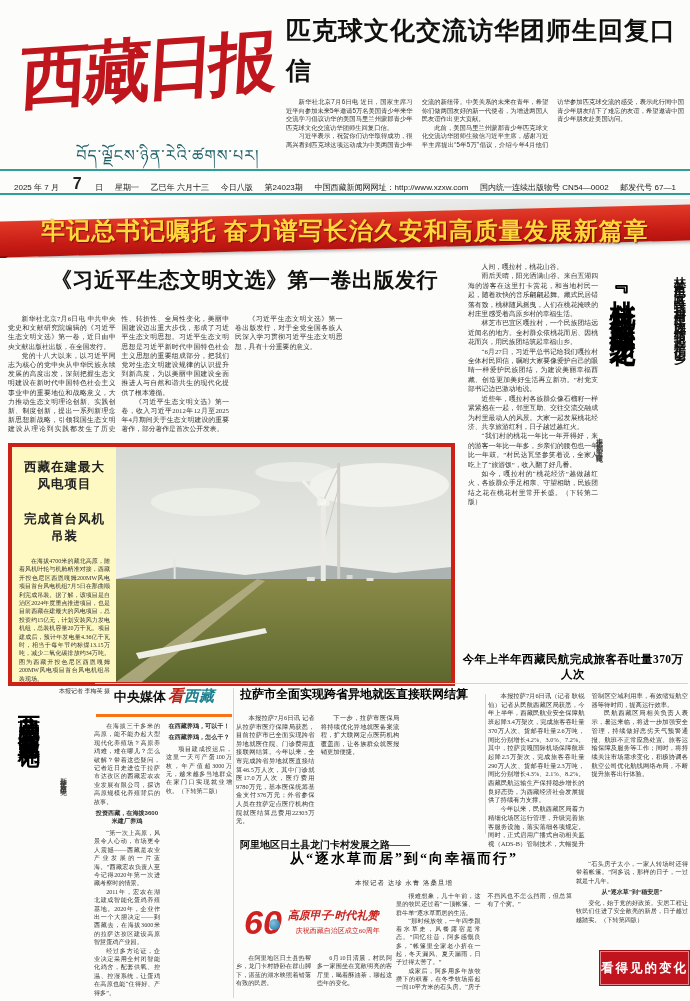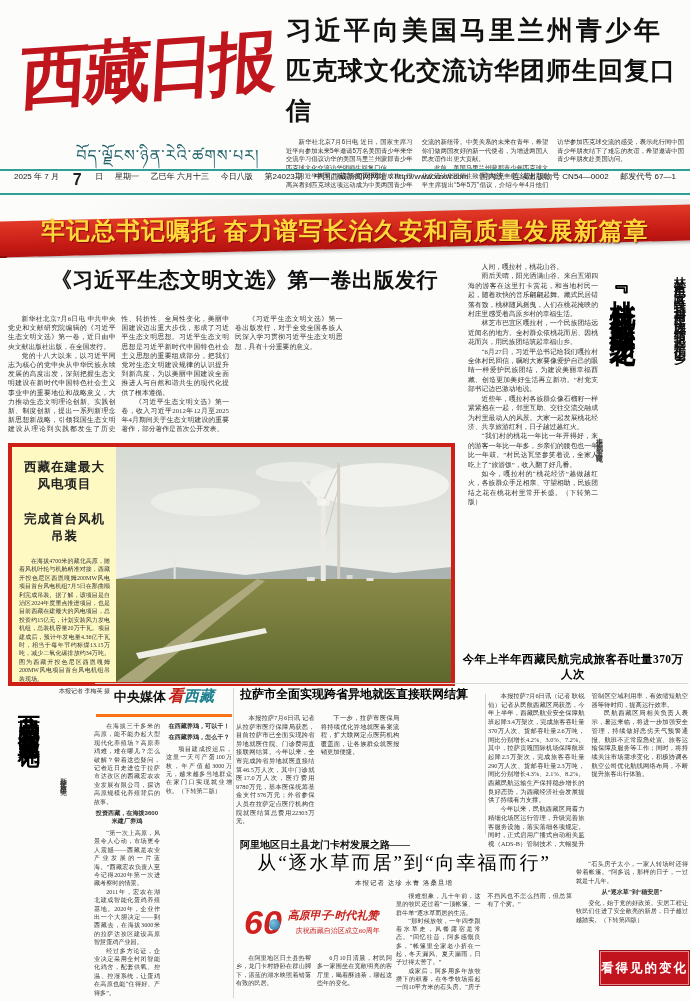--- a/index.html
+++ b/index.html
@@ -15,21 +15,21 @@
   .tibetan{left:58px;top:138px;width:220px;font-size:16px;color:#1f5f68;letter-spacing:1px;text-align:center;}
 
   .topstory{left:286px;top:10px;width:398px;}
   .topstory h1{margin:0;font-weight:900;color:#111;}
   .ts1{font-size:26px;letter-spacing:3px;line-height:40px;}
   .ts2{font-size:25px;letter-spacing:1px;line-height:40px;}
   .ts-body{margin-top:8px;height:54px;column-count:3;column-gap:9px;font-size:6.3px;line-height:8.6px;color:#333;}
 
   
   .dateline{left:0;top:169px;width:690px;height:26px;border-top:2px solid #2fa098;border-bottom:2px solid #2fa098;
-    display:flex;align-items:flex-start;justify-content:space-between;padding:0 14px;box-sizing:border-box;
+    display:flex;align-items:flex-end;justify-content:space-between;padding:0 14px;box-sizing:border-box;
     font-size:8px;color:#222;}
   .dl-day{font-size:16px;font-weight:900;padding:0 2px;}
 
   
   .banner{left:0;top:199px;width:690px;height:59px;overflow:hidden;}
   .banner .mist{position:absolute;left:0;top:0;width:100%;height:100%;
     background:radial-gradient(ellipse at 75% 20%, #e3e3e1 0%, rgba(250,250,248,0) 60%);}
   .ribbon{position:absolute;left:-8px;top:14px;width:706px;height:36px;
     background:linear-gradient(180deg,#e23a28 0%,#c51a14 70%,#b31310 100%);
     transform:rotate(-1.4deg);box-shadow:0 2px 3px rgba(0,0,0,.25);}
@@ -84,21 +84,21 @@
   .hn-body{left:94px;top:722px;width:138px;height:276px;column-count:2;column-gap:6px;
     font-size:6.1px;line-height:8.4px;color:#333;column-fill:auto;}
 
   
   .lh-h{left:236px;top:686px;width:236px;font-size:12px;font-weight:900;text-align:center;color:#000;}
   .lh-body{left:236px;top:714px;width:248px;height:120px;column-count:3;column-gap:6px;
     font-size:6.3px;line-height:8.6px;color:#333;column-fill:auto;}
 
   
   .ali-kicker{left:240px;top:838px;width:332px;font-size:10px;font-weight:bold;color:#111;}
-  .ali-h{left:236px;top:850px;width:336px;text-align:center;font-size:19px;font-weight:400;letter-spacing:2px;color:#000;}
+  .ali-h{left:236px;top:850px;width:336px;text-align:center;font-size:14px;font-weight:700;letter-spacing:2px;color:#000;}
   .ali-byline{left:236px;top:879px;width:336px;text-align:center;font-size:6.5px;color:#333;letter-spacing:1px;}
   .logo60{left:244px;top:894px;width:148px;height:56px;display:flex;align-items:center;}
   .logo60 .six{font-size:34px;font-weight:900;font-style:italic;color:#cf2220;line-height:34px;
     font-family:"Liberation Sans",sans-serif;position:relative;}
   .logo60 .six i{position:absolute;right:2px;top:14px;width:11px;height:11px;border-radius:50%;
     background:radial-gradient(circle at 35% 35%, #7fc5e0, #1d6fa3);font-style:normal;}
   .logo60 .lg-r{margin-left:6px;}
   .logo60 .slogan{font-size:11px;font-weight:900;font-style:italic;color:#c8201d;}
   .logo60 .sub{font-size:7px;color:#c8201d;margin-top:3px;padding-left:8px;}
   .ali-a{left:236px;top:954px;width:156px;height:44px;column-count:2;column-gap:6px;
@@ -116,21 +116,20 @@
 </style>
 </head>
 <body>
 
 <div id="page">
 
   <div class="abs masthead-title">西藏日报</div>
   <div class="abs tibetan">བོད་ལྗོངས་ཉིན་རེའི་ཚགས་པར།</div>
 
   <div class="abs topstory sans">
-    <h1 class="ts1">习近平向美国马里兰州青少年</h1>
     <h1 class="ts2">匹克球文化交流访华团师生回复口信</h1>
     <div class="ts-body cols">
         <p>新华社北京7月6日电 近日，国家主席习近平向参加未来5年邀请5万名美国青少年来华交流学习倡议访华的美国马里兰州蒙郡青少年匹克球文化交流访华团师生回复口信。</p>
         <p>习近平表示，祝贺你们访华取得成功，很高兴看到匹克球这项运动成为中美两国青少年交流的新纽带。中美关系的未来在青年，希望你们做两国友好的新一代使者，为增进两国人民友谊作出更大贡献。</p>
         <p>此前，美国马里兰州蒙郡青少年匹克球文化交流访华团师生致信习近平主席，感谢习近平主席提出“5年5万”倡议，介绍今年4月他们访华参加匹克球交流的感受，表示此行同中国青少年朋友结下了难忘的友谊，希望邀请中国青少年朋友赴美国访问。</p>
       </div>
   </div>
 
   <div class="abs dateline sans">
     <span>2025 年 7 月</span>

